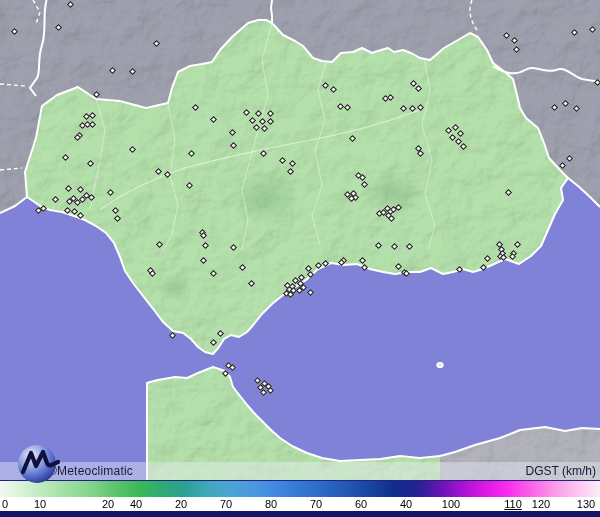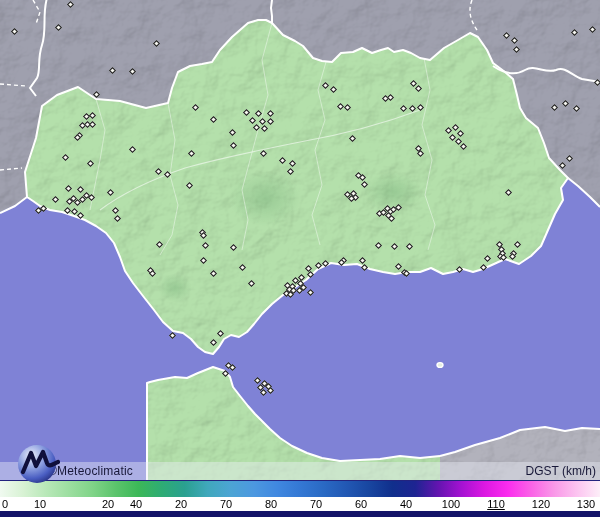--- a/index.html
+++ b/index.html
@@ -294,19 +294,19 @@
       <span style="left: 40px; transform: translateX(-50%);">10</span>
       <span style="left: 108px; transform: translateX(-50%);">20</span>
       <span style="left: 136px; transform: translateX(-50%);">40</span>
       <span style="left: 181px; transform: translateX(-50%);">20</span>
       <span style="left: 226px; transform: translateX(-50%);">70</span>
       <span style="left: 271px; transform: translateX(-50%);">80</span>
       <span style="left: 316px; transform: translateX(-50%);">70</span>
       <span style="left: 361px; transform: translateX(-50%);">60</span>
       <span style="left: 406px; transform: translateX(-50%);">40</span>
       <span style="left: 451px; transform: translateX(-50%);">100</span>
-      <span style="left: 496px; transform: translateX(-50%); text-decoration: underline;">110</span>
+      <span style="left: 513px; transform: translateX(-50%); text-decoration: underline;">110</span>
       <span style="left: 541px; transform: translateX(-50%);">120</span>
       <span style="left: 586px; transform: translateX(-50%);">130</span>
     </div>
   <div class="bottomstrip"></div>
 
 </div>
 
 </body></html>

